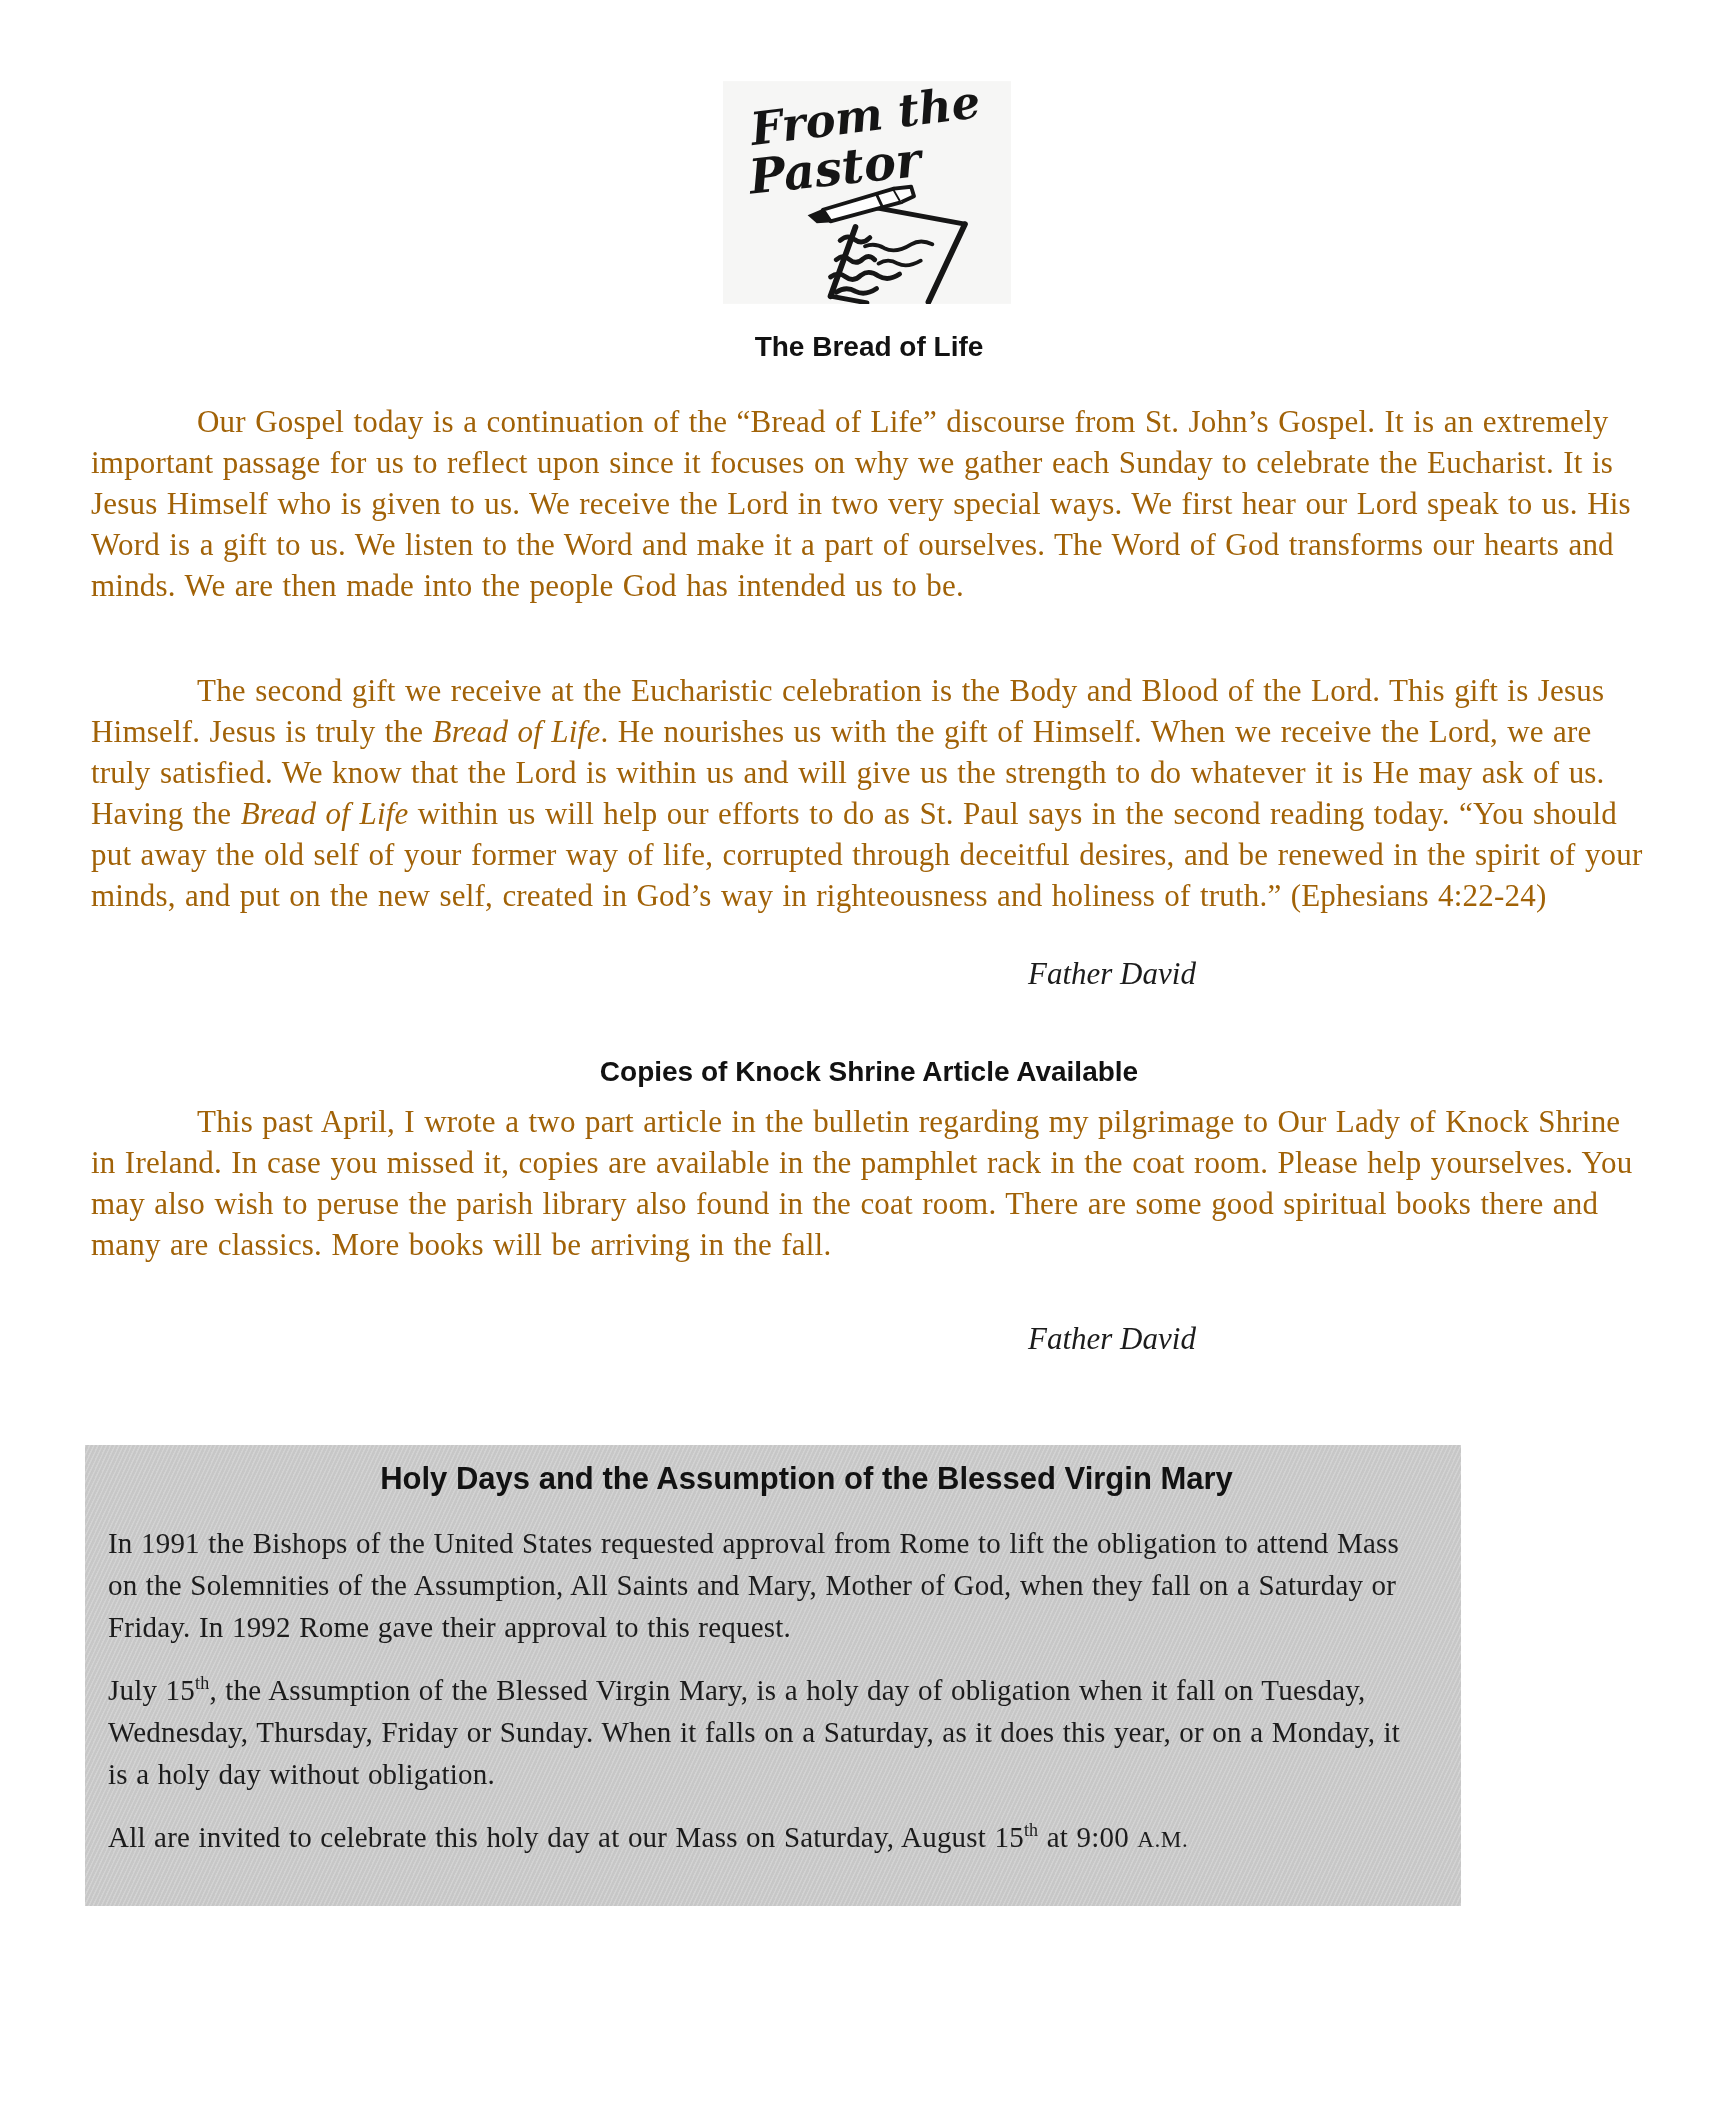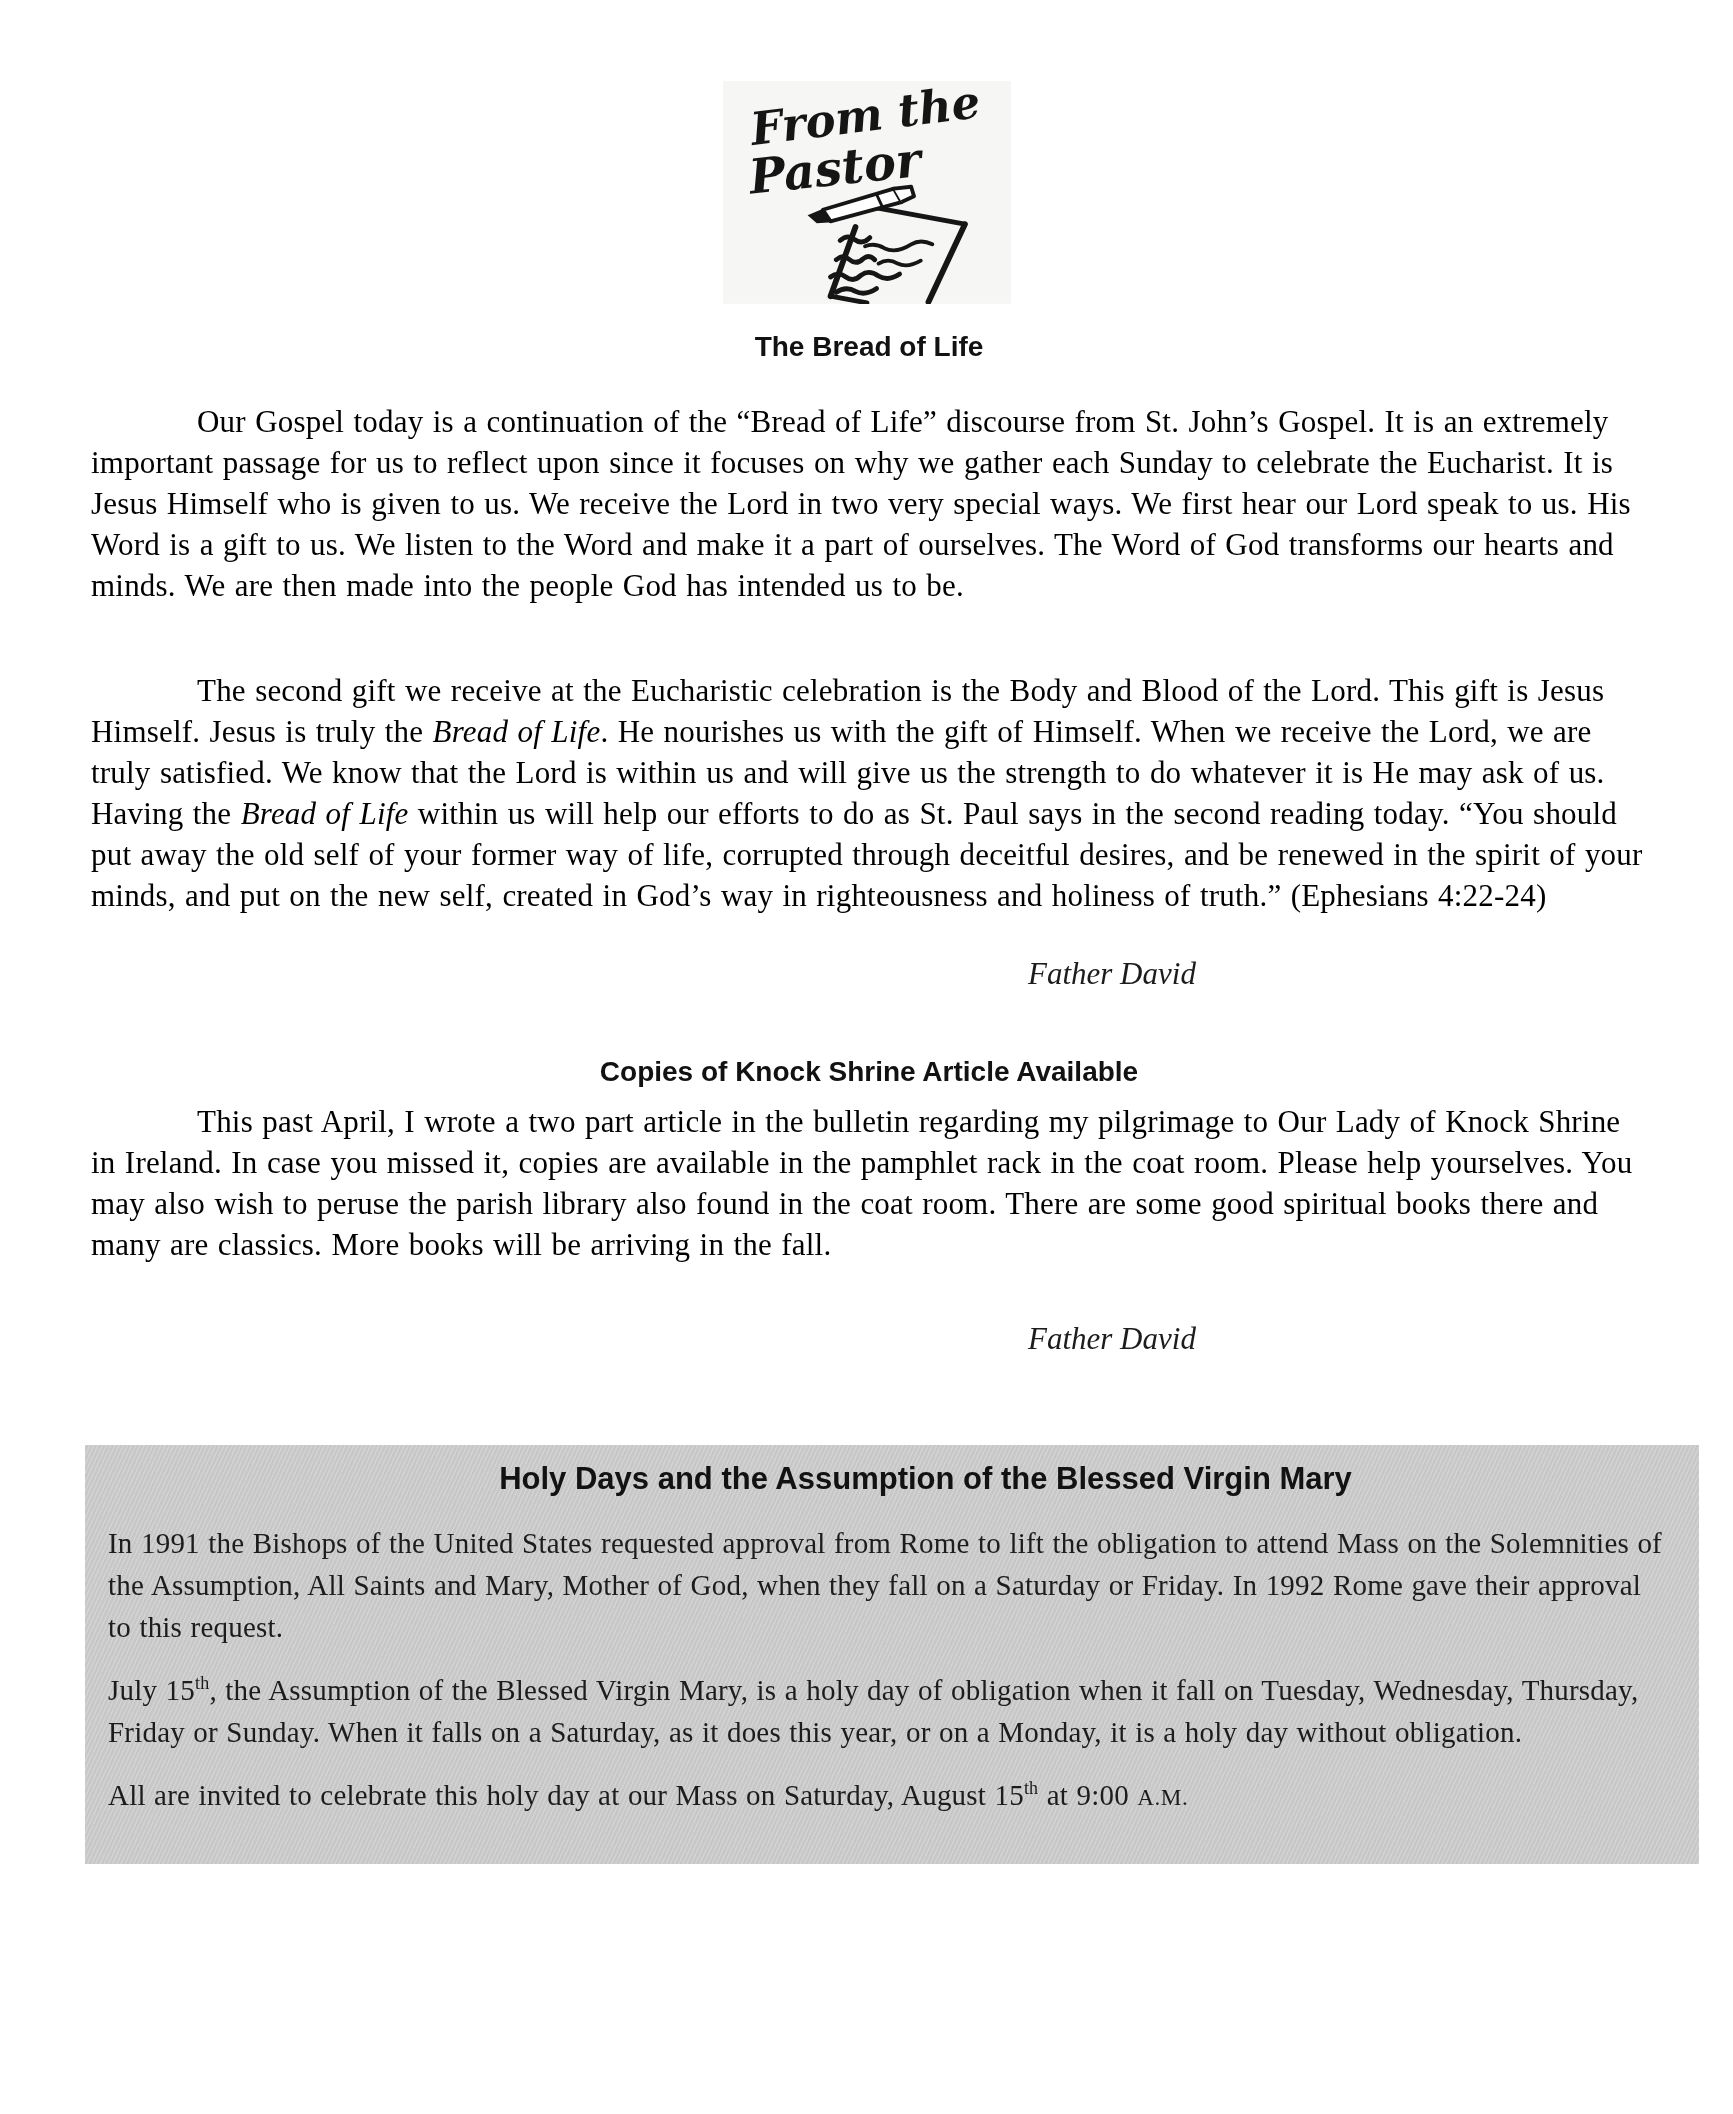--- a/index.html
+++ b/index.html
@@ -32,42 +32,42 @@
   .title-heading{margin-top:27px;}
   .knock-heading{margin-top:64px;}
 
   
   .body-par{
     font-size:31px;
     line-height:41px;
     letter-spacing:0.2px;
     word-spacing:1.4px;
     margin:0;
-    color:#000000;
+    color:#a16207;
     text-align:left;
   }
   .indent{text-indent:106px;}
   .p1{margin-top:38px;}
   .p2{margin-top:64px;}
   .p3{margin-top:13.4px;}
 
   .signature{
     font-size:31px;
     font-style:italic;
     margin:0;
     padding-left:937px;
     color:#1c1c1c;
   }
   .sig1{margin-top:40px;}
   .sig2{margin-top:56px;}
 
   
   .holy-box{
     margin:88px 0 0 85px;
-    width:1614px;
+    width:1376px;
     box-sizing:border-box;
     background:#c9c9c9;
     background-image:repeating-linear-gradient(115deg, rgba(255,255,255,0.18) 0px, rgba(255,255,255,0.18) 1px, rgba(0,0,0,0.02) 1.9px, transparent 3.8px);
     padding:15.4px 33px 46px 23px;
   }
   .holy-heading{
     font-family:"Liberation Sans","DejaVu Sans",sans-serif;
     font-weight:700;
     font-size:31px;
     text-align:center;

